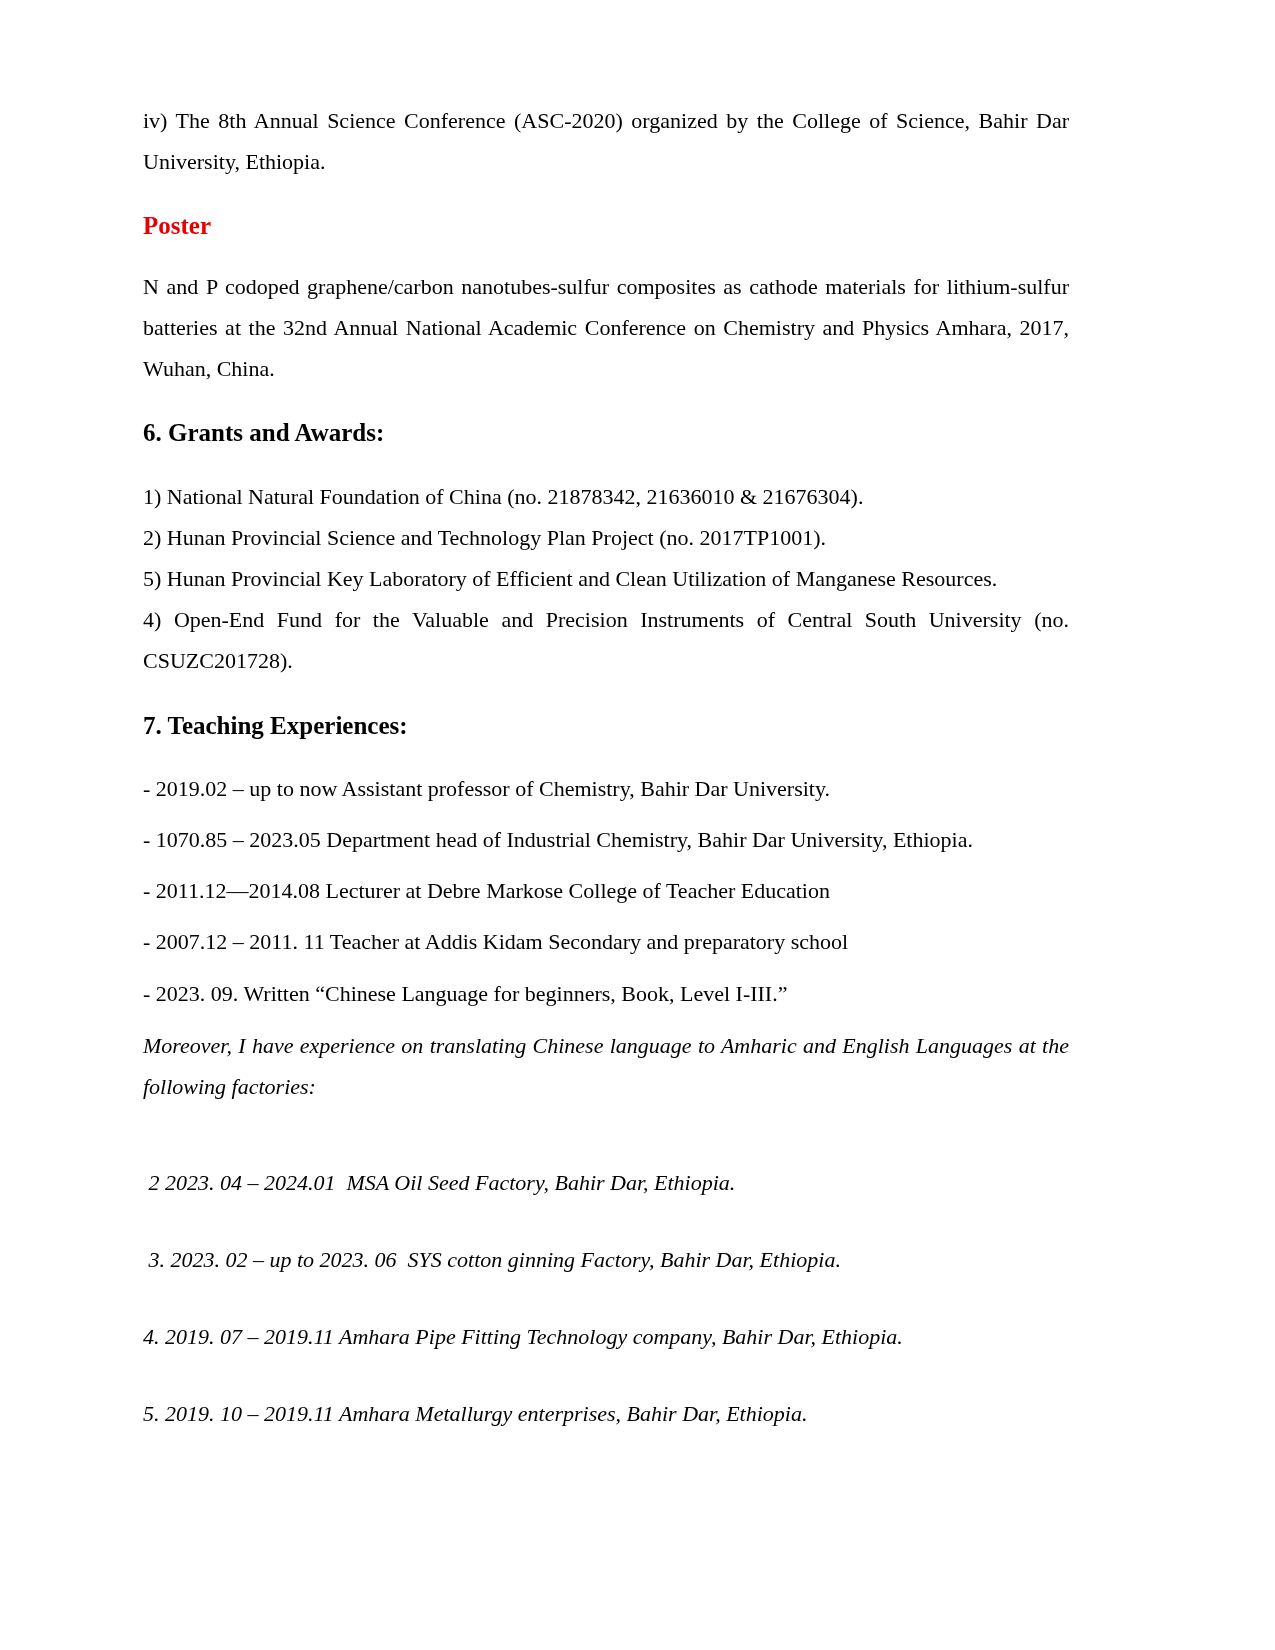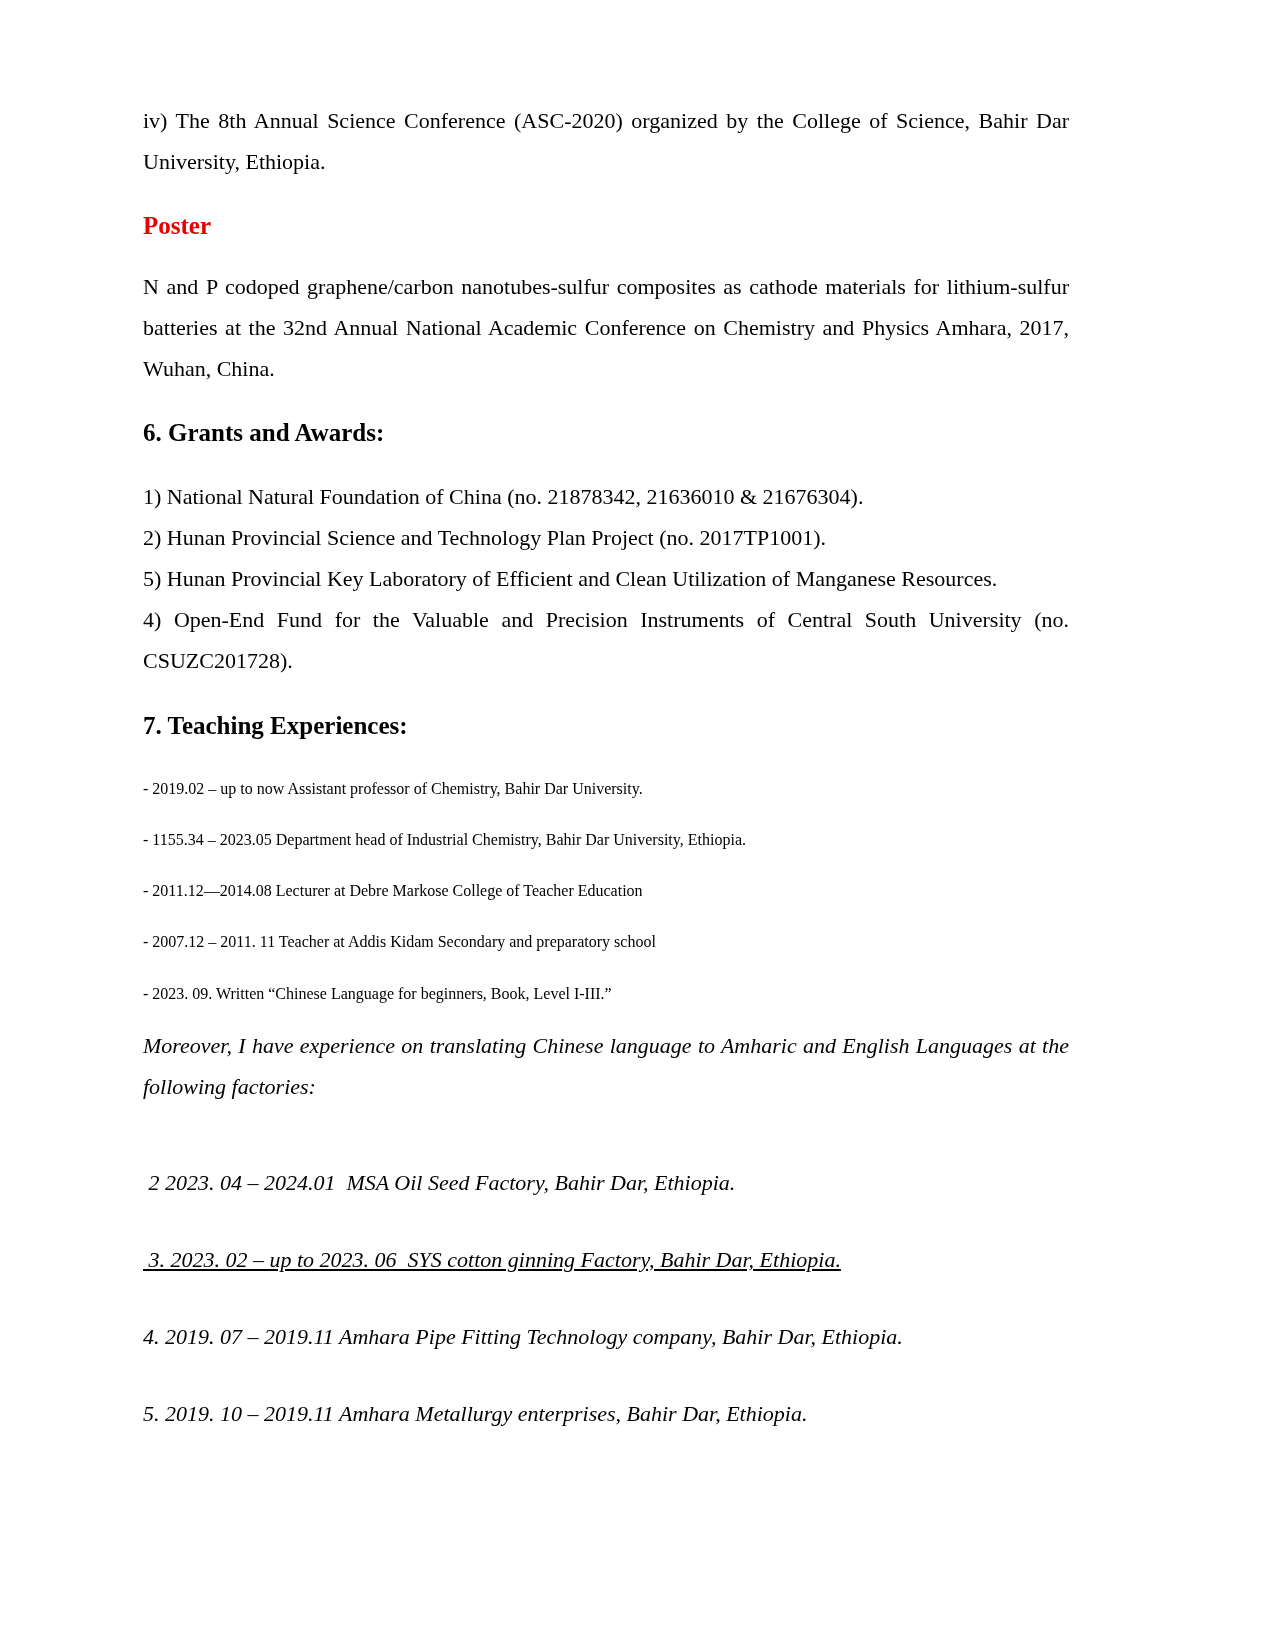--- a/index.html
+++ b/index.html
@@ -5,21 +5,21 @@
   html, body { margin: 0; padding: 0; background: #ffffff; }
   body { width: 1275px; height: 1650px; position: relative; overflow: hidden;
          font-family: "Liberation Serif", serif; color: #000; }
   .page { position: absolute; left: 143px; top: 0; width: 926px; }
   .p { font-size: 22px; line-height: 41px; margin: 0; }
   .just { text-align: justify; text-align-last: left; }
   .abs { position: absolute; left: 0; right: 0; }
   .heading { font-weight: bold; font-size: 25px; margin: 0; line-height: 30px; }
   .red { color: #e60000; }
   .italic { font-style: italic; }
-  .bullet { font-size: 16px; line-height: 30px; margin: 0; white-space: nowrap; }
+  .bullet { font-size: 22px; line-height: 30px; margin: 0; white-space: nowrap; }
   .factory { font-size: 22px; line-height: 30px; margin: 0; white-space: nowrap; font-style: italic; }
 </style>
 </head>
 <body>
 
 <div class="page">
 
   <p class="p just abs" style="top:100px;">iv) The 8th Annual Science Conference (ASC-2020) organized by the College of Science, Bahir Dar University, Ethiopia.</p>
 
   <h3 class="heading red abs" style="top:211px;">Poster</h3>
@@ -31,27 +31,27 @@
   <div class="abs" style="top:476px;">
     <p class="p">1) National Natural Foundation of China (no. 21878342, 21636010 &amp; 21676304).</p>
     <p class="p">2) Hunan Provincial Science and Technology Plan Project (no. 2017TP1001).</p>
     <p class="p">5) Hunan Provincial Key Laboratory of Efficient and Clean Utilization of Manganese Resources.</p>
     <p class="p just">4) Open-End Fund for the Valuable and Precision Instruments of Central South University (no. CSUZC201728).</p>
   </div>
 
   <h3 class="heading abs" style="top:711px;">7. Teaching Experiences:</h3>
 
   <p class="bullet abs" style="top:774px;">- 2019.02 – up to now Assistant professor of Chemistry, Bahir Dar University.</p>
-  <p class="bullet abs" style="top:825px;">- 1155.34 – 2023.05 Department head of Industrial Chemistry, Bahir Dar University, Ethiopia.</p>
+  <p class="bullet abs" style="top:825px;">- 1070.85 – 2023.05 Department head of Industrial Chemistry, Bahir Dar University, Ethiopia.</p>
   <p class="bullet abs" style="top:876px;">- 2011.12—2014.08 Lecturer at Debre Markose College of Teacher Education</p>
   <p class="bullet abs" style="top:927px;">- 2007.12 – 2011. 11 Teacher at Addis Kidam Secondary and preparatory school</p>
   <p class="bullet abs" style="top:979px;">- 2023. 09. Written “Chinese Language for beginners, Book, Level I-III.”</p>
 
   <p class="p just italic abs" style="top:1025px;">Moreover, I have experience on translating Chinese language to Amharic and English Languages at the following factories:</p>
 
   <div class="abs" style="top:1132px; white-space:pre;">
     <p class="factory" style="margin-bottom:11px; white-space:pre;"> 2 2023. 04 – 2024.01  MSA Oil Seed Factory, Bahir Dar, Ethiopia.</p>
-    <p class="factory" style="margin-bottom:11px; white-space:pre;text-decoration:underline;"> 3. 2023. 02 – up to 2023. 06  SYS cotton ginning Factory, Bahir Dar, Ethiopia.</p>
+    <p class="factory" style="margin-bottom:11px; white-space:pre;"> 3. 2023. 02 – up to 2023. 06  SYS cotton ginning Factory, Bahir Dar, Ethiopia.</p>
     <p class="factory" style="margin-bottom:11px; white-space:pre;">4. 2019. 07 – 2019.11 Amhara Pipe Fitting Technology company, Bahir Dar, Ethiopia.</p>
     <p class="factory" style="white-space:pre;">5. 2019. 10 – 2019.11 Amhara Metallurgy enterprises, Bahir Dar, Ethiopia.</p>
   </div>
 
 </div>
 
 </body></html>

